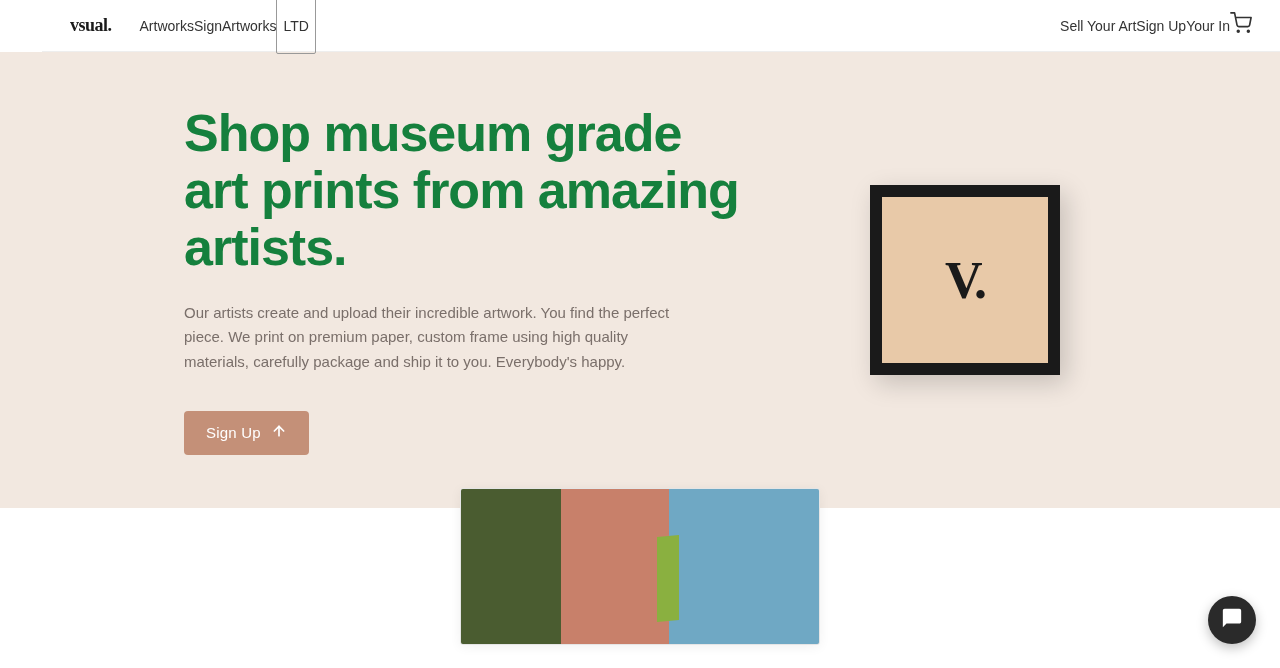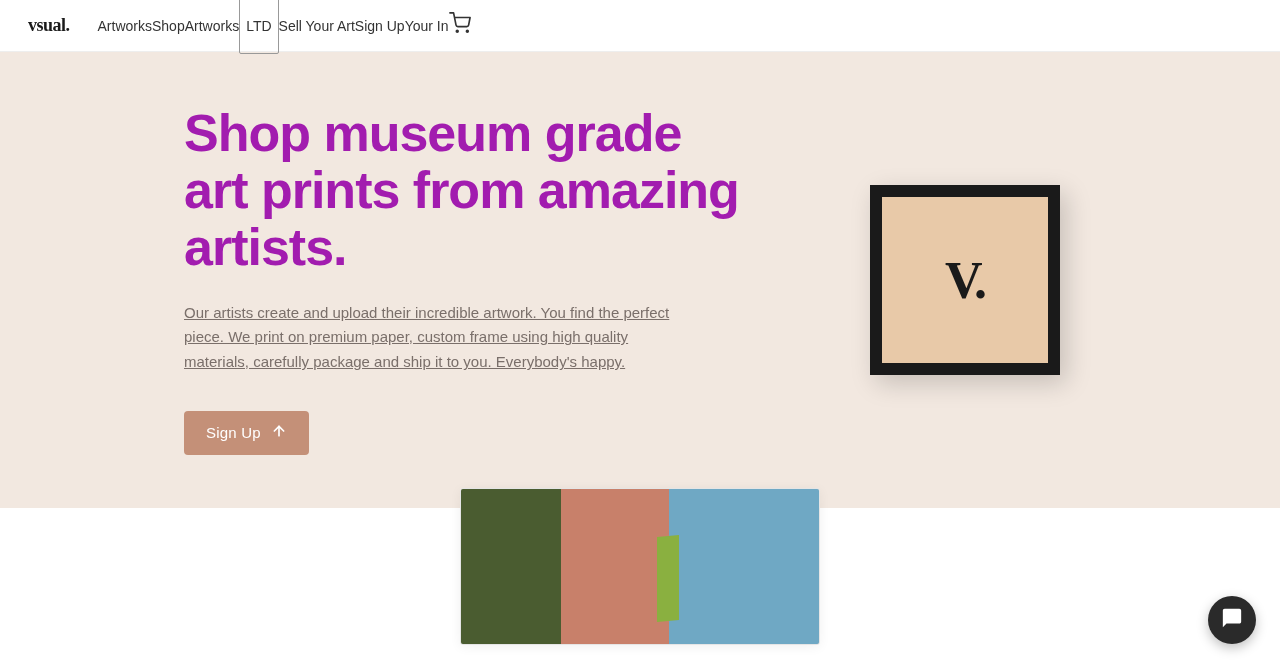--- a/index.html
+++ b/index.html
@@ -12,26 +12,28 @@
       font-family: -apple-system, BlinkMacSystemFont, 'Segoe UI', Helvetica, Arial, sans-serif;
       background: #fff;
       width: 1280px;
       overflow-x: hidden;
     }
 
     
     nav {
       display: flex;
       align-items: center;
+      justify-content: space-between;
       padding: 0 28px;
       height: 52px;
       background: #fff;
       border-bottom: 1px solid #eee;
       position: relative;
       z-index: 10;
+      margin-left: 42px;
     }
 
     .nav-left {
       display: flex;
       align-items: center;
       gap: 28px;
     }
 
     .nav-logo {
       font-size: 18px;
@@ -93,32 +95,31 @@
 
     .hero-content {
       max-width: 560px;
       z-index: 2;
     }
 
     .hero-title {
       font-size: 52px;
       font-weight: 800;
       line-height: 1.1;
-      color: #a21caf;
+      color: #15803d;
       margin-bottom: 24px;
       letter-spacing: -1px;
     }
 
     .hero-desc {
       font-size: 15px;
       color: #7a6f6a;
       line-height: 1.65;
       margin-bottom: 36px;
       max-width: 500px;
-      text-decoration: underline;
     }
 
     .hero-btn {
       display: inline-flex;
       align-items: center;
       gap: 10px;
       background: #c49078;
       color: #fff;
       border: none;
       padding: 12px 22px;
@@ -253,21 +254,21 @@
     }
   </style>
 </head>
 <body>
 
 <nav>
   <div class="nav-left">
     <span class="nav-logo">vsual.</span>
     <div class="nav-links">
       <a class="nav-link">Artworks</a>
-      <a class="nav-link">Shop</a>
+      <a class="nav-link">Sign</a>
       <a class="nav-link">Artworks</a>
       <a class="nav-ltd">LTD</a>
     </div>
   </div>
   <div class="nav-right">
     <a class="nav-right-link">Sell Your Art</a>
     <a class="nav-right-link">Sign Up</a>
     <a class="nav-right-link">Your In</a>
     <span class="cart-icon">
       <svg width="22" height="22" viewBox="0 0 24 24" fill="none" stroke="#333" stroke-width="1.8" stroke-linecap="round" stroke-linejoin="round">

